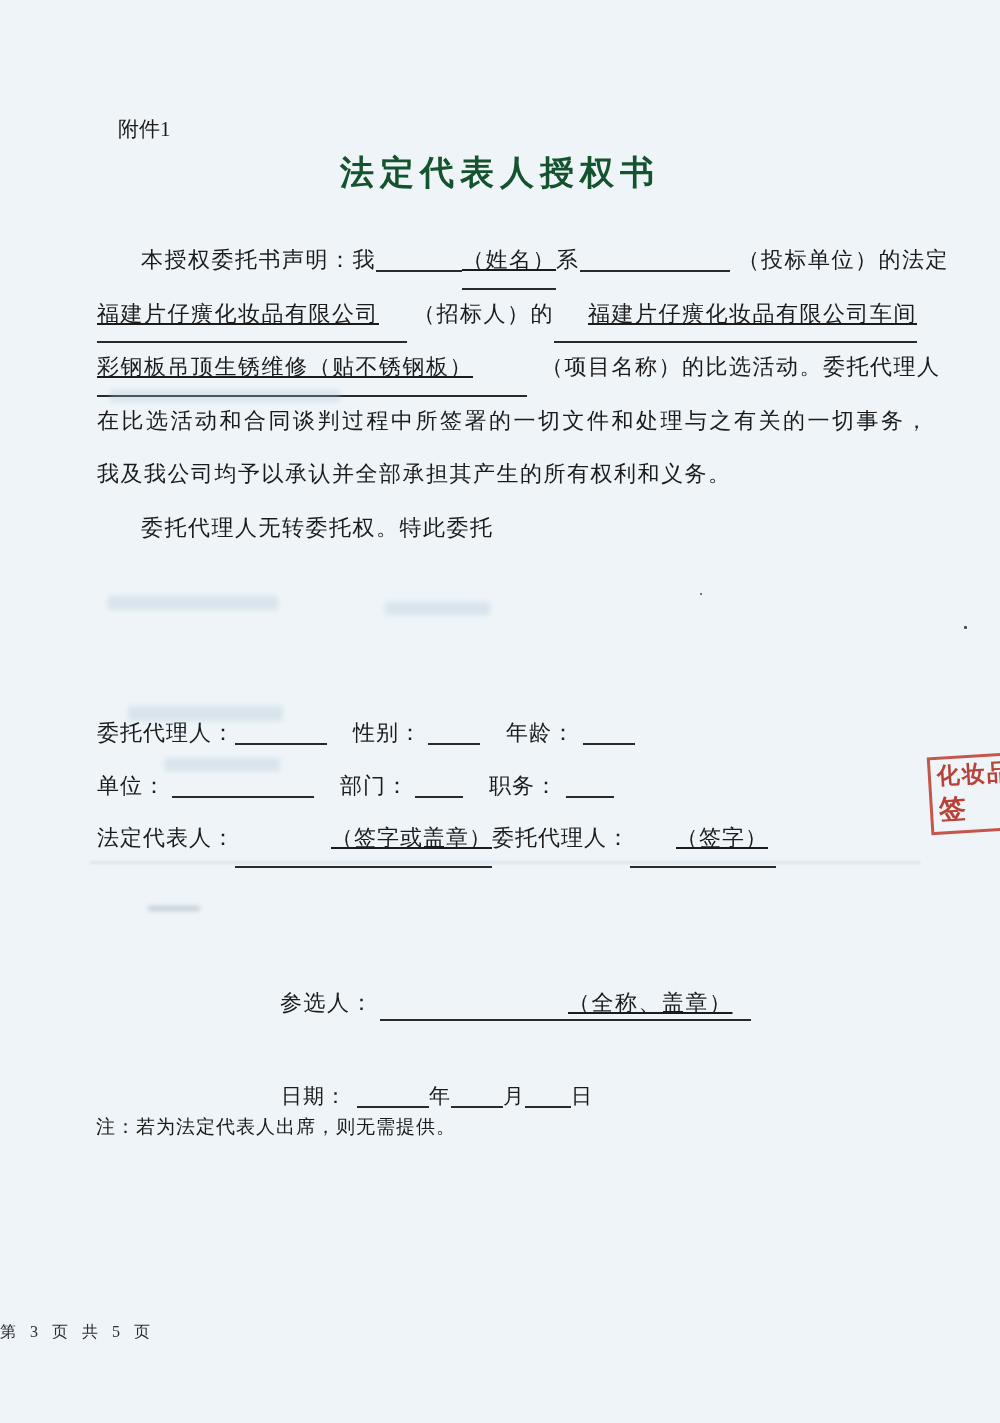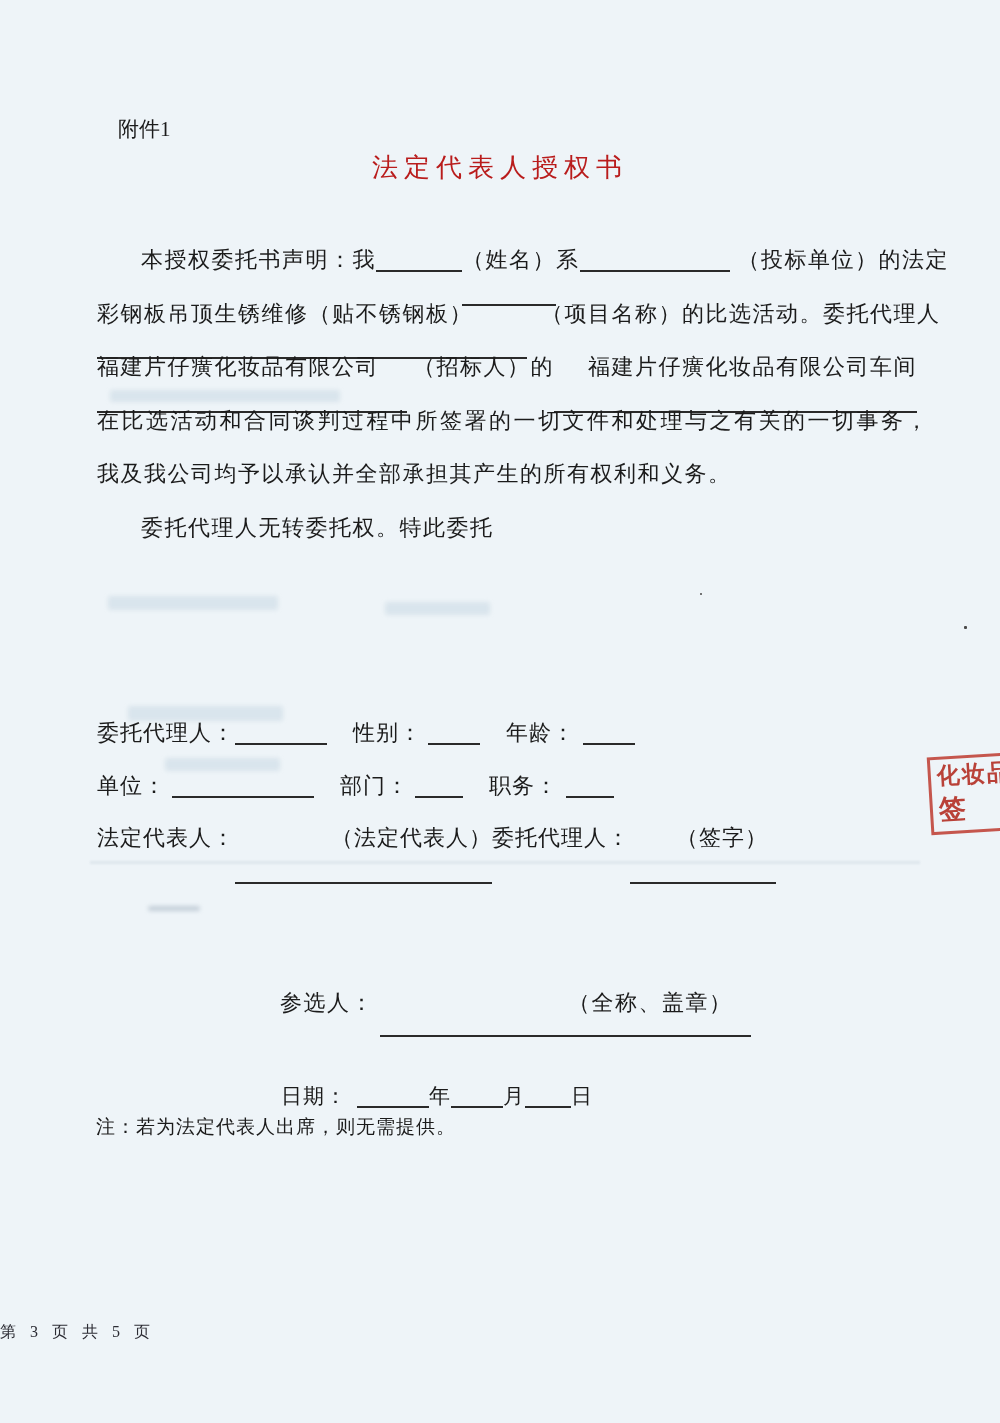--- a/index.html
+++ b/index.html
@@ -23,42 +23,43 @@
     top: 115px;
     font-size: 21px;
   }
   .doc-title {
     position: absolute;
     left: 0;
     top: 150px;
     width: 100%;
     text-align: center;
     font-family: "Liberation Sans", "DejaVu Sans", sans-serif;
-    font-weight: normal;
-    font-size: 26px;
+    font-weight: bold;
+    font-size: 34px;
     letter-spacing: 6px;
-    color: #b91c1c;
+    color: #14532d;
   }
   
   .para {
     position: absolute;
     left: 97px;
     top: 233px;
     width: 840px;
     font-size: 22px;
     line-height: 53.5px;
     white-space: nowrap;
   }
   .pline { height: 53.5px; letter-spacing: 1.5px; }
   .indent { padding-left: 44px; }
   
   .u {
     display: inline-block;
     border-bottom: 2px solid #2a2a2a;
-    padding-bottom: 17px;
+    padding-bottom: 1px;
+    text-decoration: underline;
   }
   
   .blank {
     display: inline-block;
     height: 20px;
     border-bottom: 2px solid #2a2a2a;
     vertical-align: -5px;
   }
   .sp { display: inline-block; height: 1px; }
   .gap { display: inline-block; height: 1px; }
@@ -163,45 +164,45 @@
 <div class="page">
 
   <div class="attachment">附件1</div>
   <div class="doc-title">法定代表人授权书</div>
 
   <div class="para">
     <div class="pline indent">
       <span>本授权委托书声明：我</span><span class="blank" style="width:86px"></span><span class="u">（姓名）</span><span>系</span><span class="blank" style="width:150px"></span><span class="gap" style="width:8px"></span><span>（投标单位）的法定</span>
     </div>
     <div class="pline">
+      <span class="u"><span>福建片仔癀化妆品有限公司</span><span class="sp" style="width:28px"></span></span><span class="gap" style="width:6px"></span><span>（招标人）的</span><span class="u"><span class="sp" style="width:34px"></span><span>福建片仔癀化妆品有限公司车间</span></span>
+    </div>
+    <div class="pline">
       <span class="u"><span>彩钢板吊顶生锈维修（贴不锈钢板）</span><span class="sp" style="width:54px"></span></span><span class="gap" style="width:14px"></span><span>（项目名称）的比选活动。委托代理人</span>
-    </div>
-    <div class="pline">
-      <span class="u"><span>福建片仔癀化妆品有限公司</span><span class="sp" style="width:28px"></span></span><span class="gap" style="width:6px"></span><span>（招标人）的</span><span class="u"><span class="sp" style="width:34px"></span><span>福建片仔癀化妆品有限公司车间</span></span>
     </div>
     <div class="pline" style="letter-spacing:2.5px">
       <span>在比选活动和合同谈判过程中所签署的一切文件和处理与之有关的一切事务，</span>
     </div>
     <div class="pline">
       <span>我及我公司均予以承认并全部承担其产生的所有权利和义务。</span>
     </div>
     <div class="pline indent">
       <span>委托代理人无转委托权。特此委托</span>
     </div>
   </div>
 
   <div class="form">
     <div class="frow">
       <span>委托代理人：</span><span class="blank" style="width:92px"></span><span class="gap" style="width:26px"></span><span>性别：</span><span class="gap" style="width:6px"></span><span class="blank" style="width:52px"></span><span class="gap" style="width:26px"></span><span>年龄：</span><span class="gap" style="width:8px"></span><span class="blank" style="width:52px"></span>
     </div>
     <div class="frow">
       <span>单位：</span><span class="gap" style="width:6px"></span><span class="blank" style="width:142px"></span><span class="gap" style="width:26px"></span><span>部门：</span><span class="gap" style="width:6px"></span><span class="blank" style="width:48px"></span><span class="gap" style="width:26px"></span><span>职务：</span><span class="gap" style="width:8px"></span><span class="blank" style="width:48px"></span>
     </div>
     <div class="frow">
-      <span>法定代表人：</span><span class="u"><span class="sp" style="width:96px"></span><span>（法定代表人）</span></span><span>委托代理人：</span><span class="u"><span class="sp" style="width:46px"></span><span>（签字）</span><span class="sp" style="width:8px"></span></span>
+      <span>法定代表人：</span><span class="u"><span class="sp" style="width:96px"></span><span>（签字或盖章）</span></span><span>委托代理人：</span><span class="u"><span class="sp" style="width:46px"></span><span>（签字）</span><span class="sp" style="width:8px"></span></span>
     </div>
   </div>
 
   <div class="participant">
     <span>参选人：</span><span class="gap" style="width:6px"></span><span class="u"><span class="sp" style="width:188px"></span><span>（全称、盖章）</span><span class="sp" style="width:18px"></span></span>
   </div>
 
   <div class="date-row">
     <span>日期：</span><span class="gap" style="width:10px"></span><span class="blank" style="width:72px"></span><span>年</span><span class="blank" style="width:52px"></span><span>月</span><span class="blank" style="width:46px"></span><span>日</span>
   </div>

